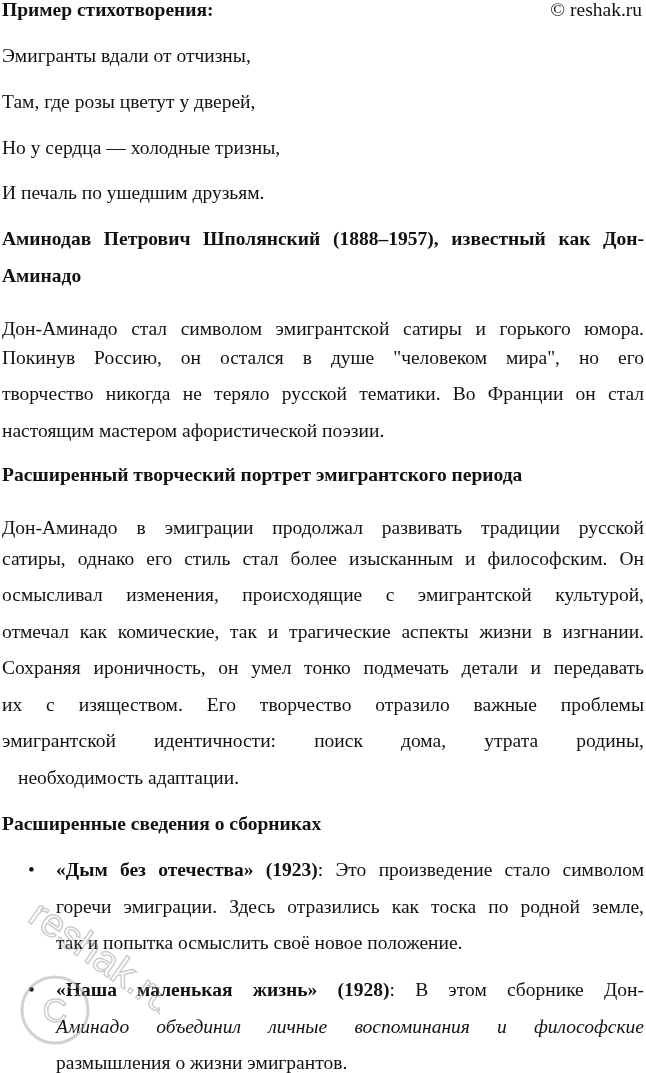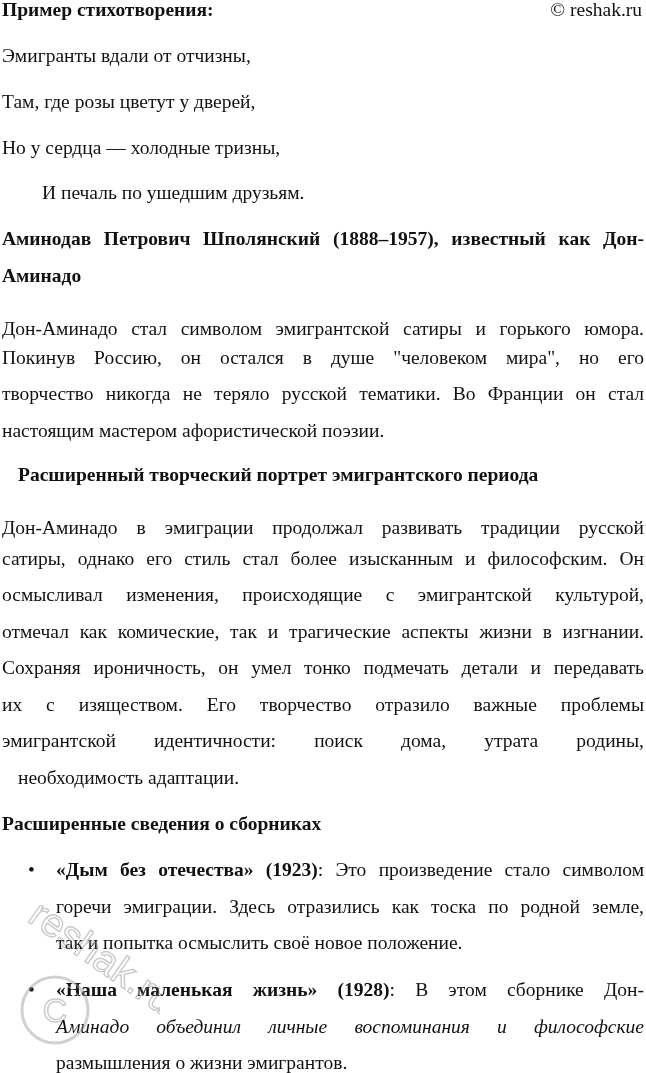--- a/index.html
+++ b/index.html
@@ -23,31 +23,31 @@
 <body>
 
 <div class="page">
 
   <div class="line bold" style="top:-2px;">Пример стихотворения:</div>
   <div class="copyright">© reshak.ru</div>
 
   <div class="line" style="top:44px;">Эмигранты вдали от отчизны,</div>
   <div class="line" style="top:90px;text-align:center;">Там, где розы цветут у дверей,</div>
   <div class="line" style="top:136px;">Но у сердца — холодные тризны,</div>
-  <div class="line" style="top:181px;margin-left:40px;">И печаль по ушедшим друзьям.</div>
+  <div class="line" style="top:181px;">И печаль по ушедшим друзьям.</div>
 
   <div class="just bold" style="top:227px;">Аминодав Петрович Шполянский (1888–1957), известный как Дон-</div>
   <div class="line bold" style="top:264px;">Аминадо</div>
 
   <div class="just" style="top:309px;margin-top:8px;">Дон-Аминадо стал символом эмигрантской сатиры и горького юмора.</div>
   <div class="just" style="top:346px;">Покинув Россию, он остался в душе "человеком мира", но его</div>
   <div class="just" style="top:382px;">творчество никогда не теряло русской тематики. Во Франции он стал</div>
   <div class="line" style="top:419px;">настоящим мастером афористической поэзии.</div>
 
-  <div class="line bold" style="top:463px;margin-left:16px;">Расширенный творческий портрет эмигрантского периода</div>
+  <div class="line bold" style="top:463px;">Расширенный творческий портрет эмигрантского периода</div>
 
   <div class="just" style="top:516px;">Дон-Аминадо в эмиграции продолжал развивать традиции русской</div>
   <div class="just" style="top:547px;">сатиры, однако его стиль стал более изысканным и философским. Он</div>
   <div class="just" style="top:583px;">осмысливал изменения, происходящие с эмигрантской культурой,</div>
   <div class="just" style="top:620px;">отмечал как комические, так и трагические аспекты жизни в изгнании.</div>
   <div class="just" style="top:656px;">Сохраняя ироничность, он умел тонко подмечать детали и передавать</div>
   <div class="just" style="top:693px;">их с изяществом. Его творчество отразило важные проблемы</div>
   <div class="just" style="top:729px;">эмигрантской идентичности: поиск дома, утрата родины,</div>
   <div class="line" style="top:766px;margin-left:16px;">необходимость адаптации.</div>
 

